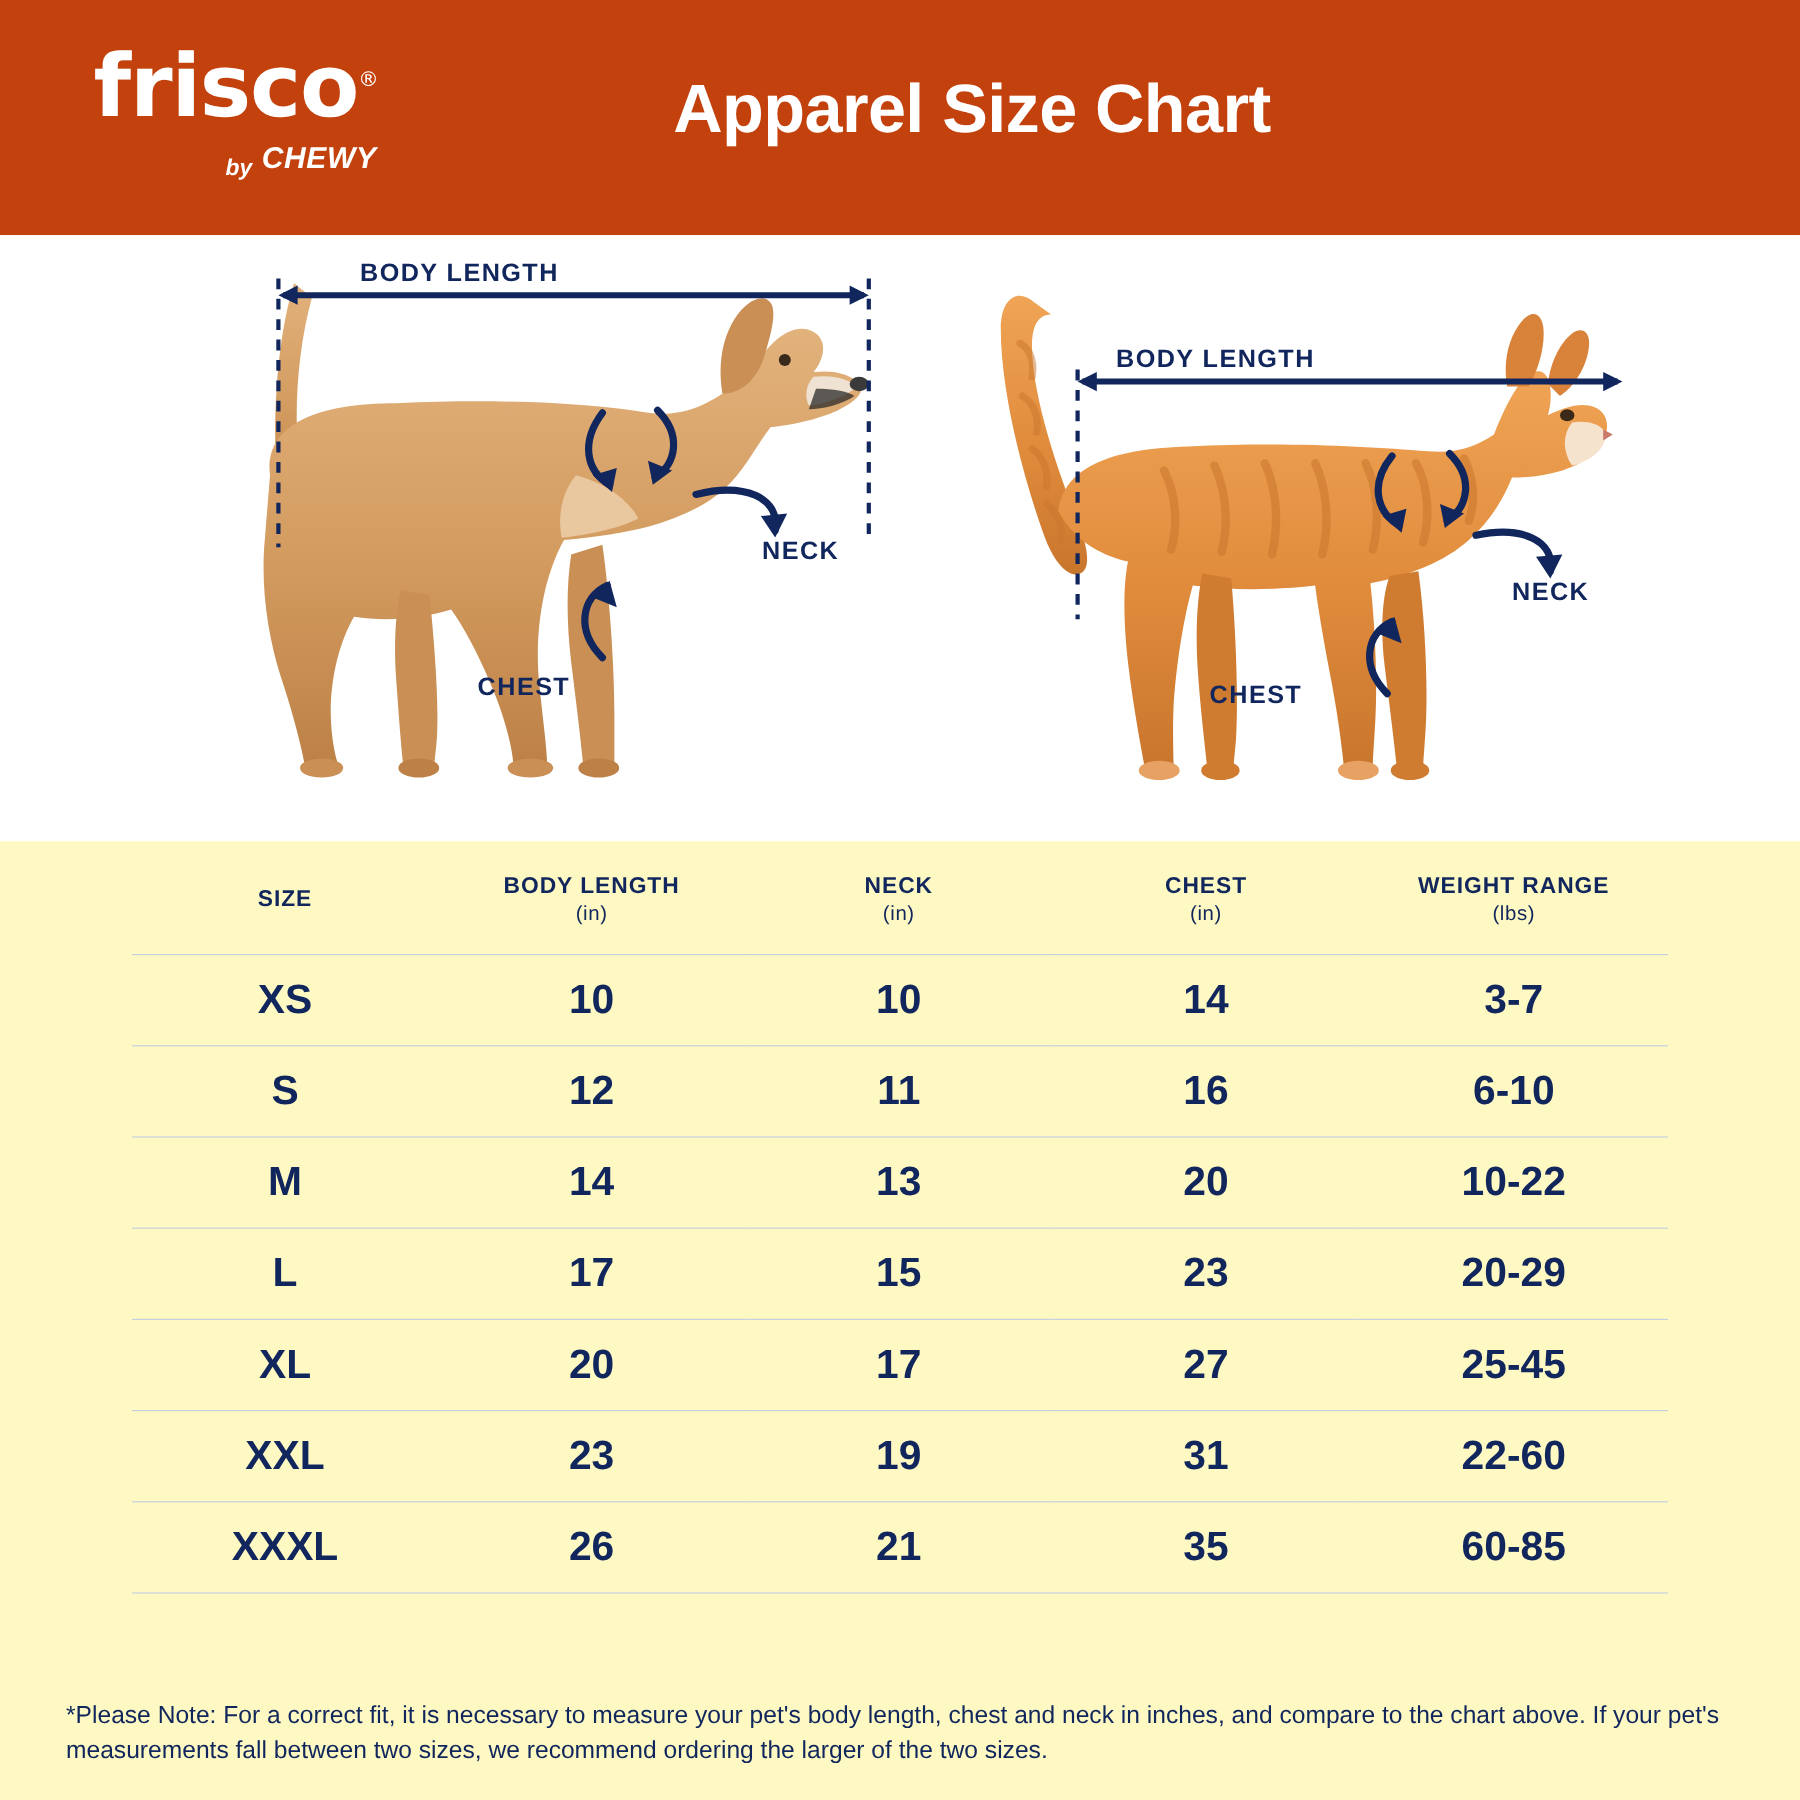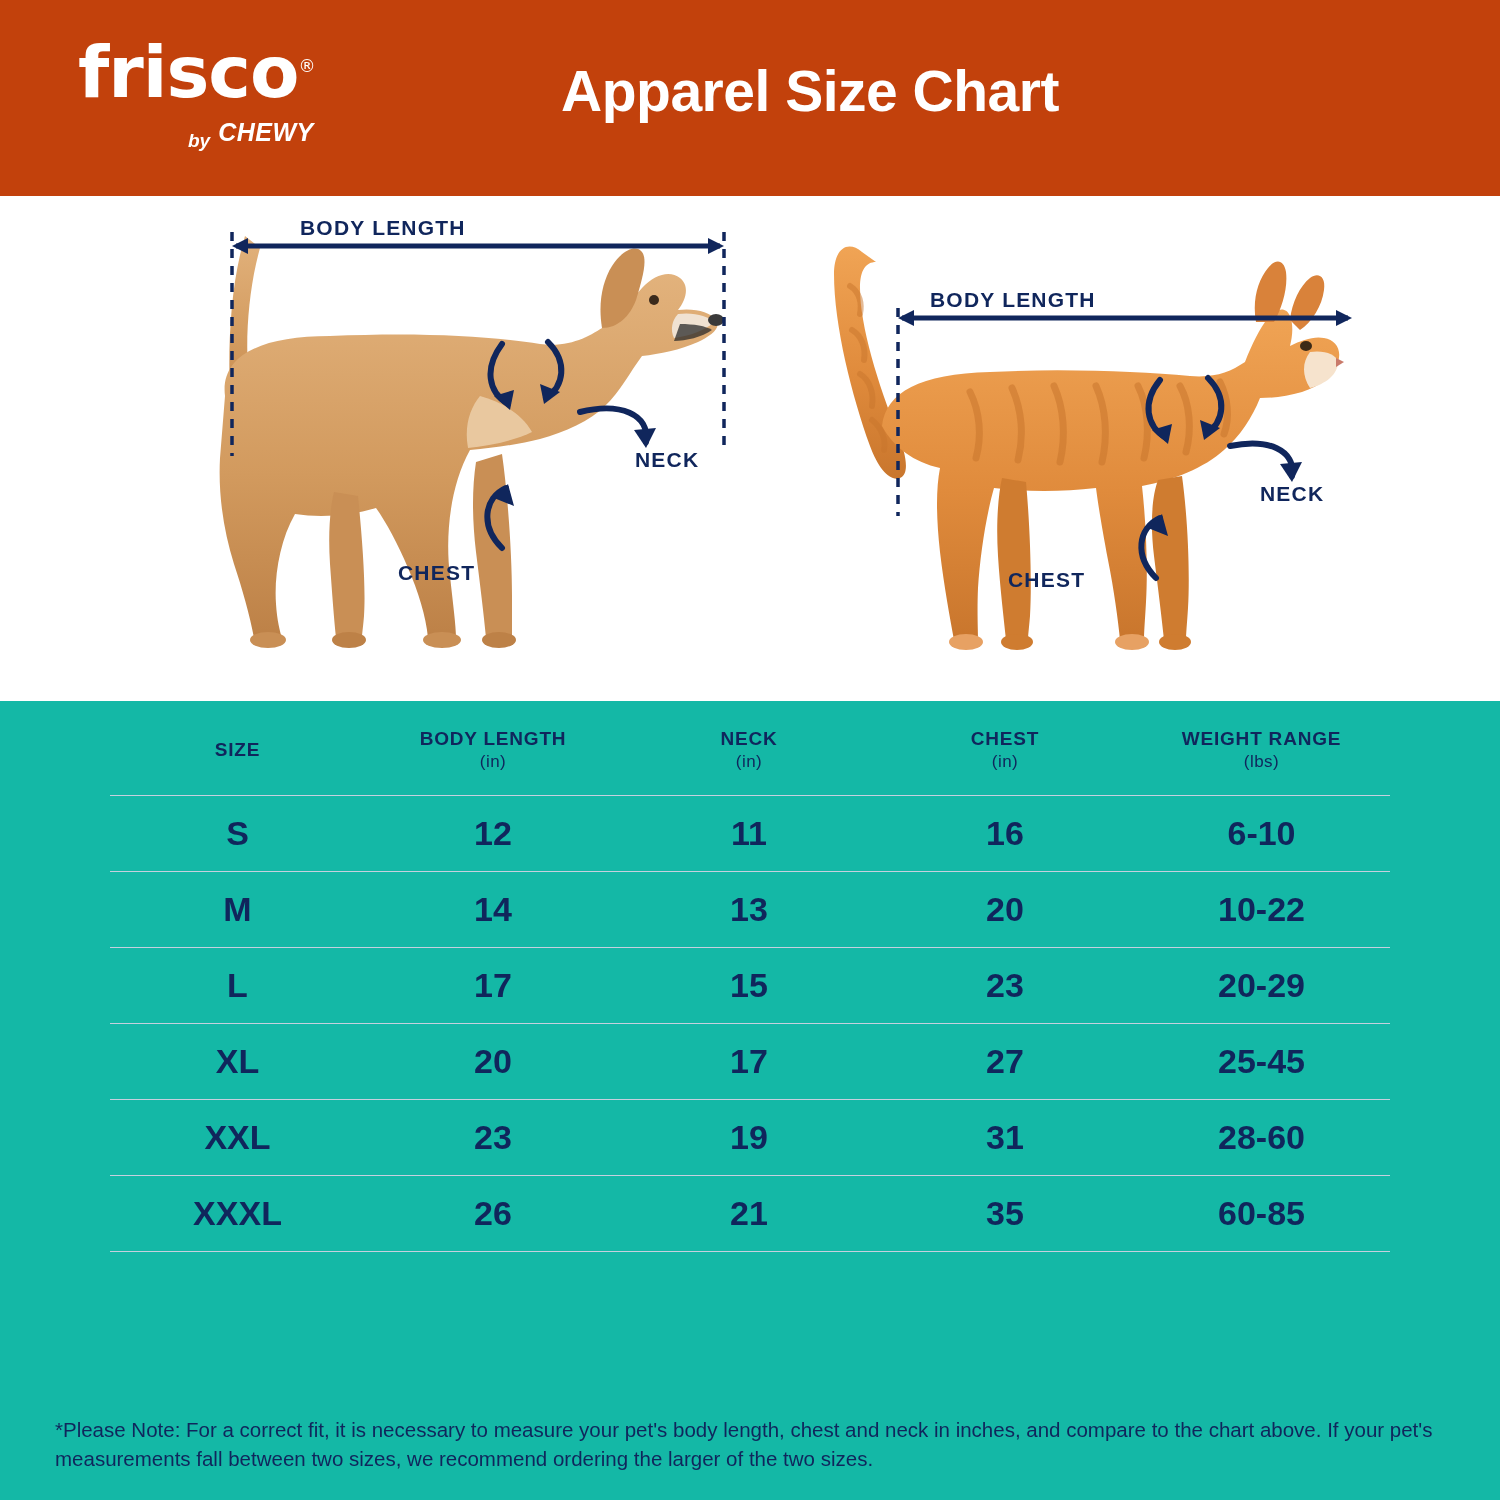--- a/index.html
+++ b/index.html
@@ -111,21 +111,21 @@
   svg.overlay {
     position: absolute;
     left: 0; top: 0;
     width: 620px;
     height: 505px;
     overflow: visible;
   }
 
   
   .table-wrap {
-    background: #14b8a6;
+    background: #fef9c3;
     flex: 1 1 auto;
     position: relative;
     padding: 0 0 0 0;
   }
   table.size-table {
     width: 1280px;
     margin: 0 auto;
     border-collapse: collapse;
     table-layout: fixed;
   }
@@ -398,20 +398,27 @@
             <span class="unit">(in)</span>
           </th>
           <th>
             <span>WEIGHT RANGE</span>
             <span class="unit">(lbs)</span>
           </th>
         </tr>
       </thead>
       <tbody>
         <tr>
+          <td>XS</td>
+          <td>10</td>
+          <td>10</td>
+          <td>14</td>
+          <td>3-7</td>
+        </tr>
+        <tr>
           <td>S</td>
           <td>12</td>
           <td>11</td>
           <td>16</td>
           <td>6-10</td>
         </tr>
         <tr>
           <td>M</td>
           <td>14</td>
           <td>13</td>
@@ -430,21 +437,21 @@
           <td>20</td>
           <td>17</td>
           <td>27</td>
           <td>25-45</td>
         </tr>
         <tr>
           <td>XXL</td>
           <td>23</td>
           <td>19</td>
           <td>31</td>
-          <td>28-60</td>
+          <td>22-60</td>
         </tr>
         <tr>
           <td>XXXL</td>
           <td>26</td>
           <td>21</td>
           <td>35</td>
           <td>60-85</td>
         </tr>
       </tbody>
     </table>

